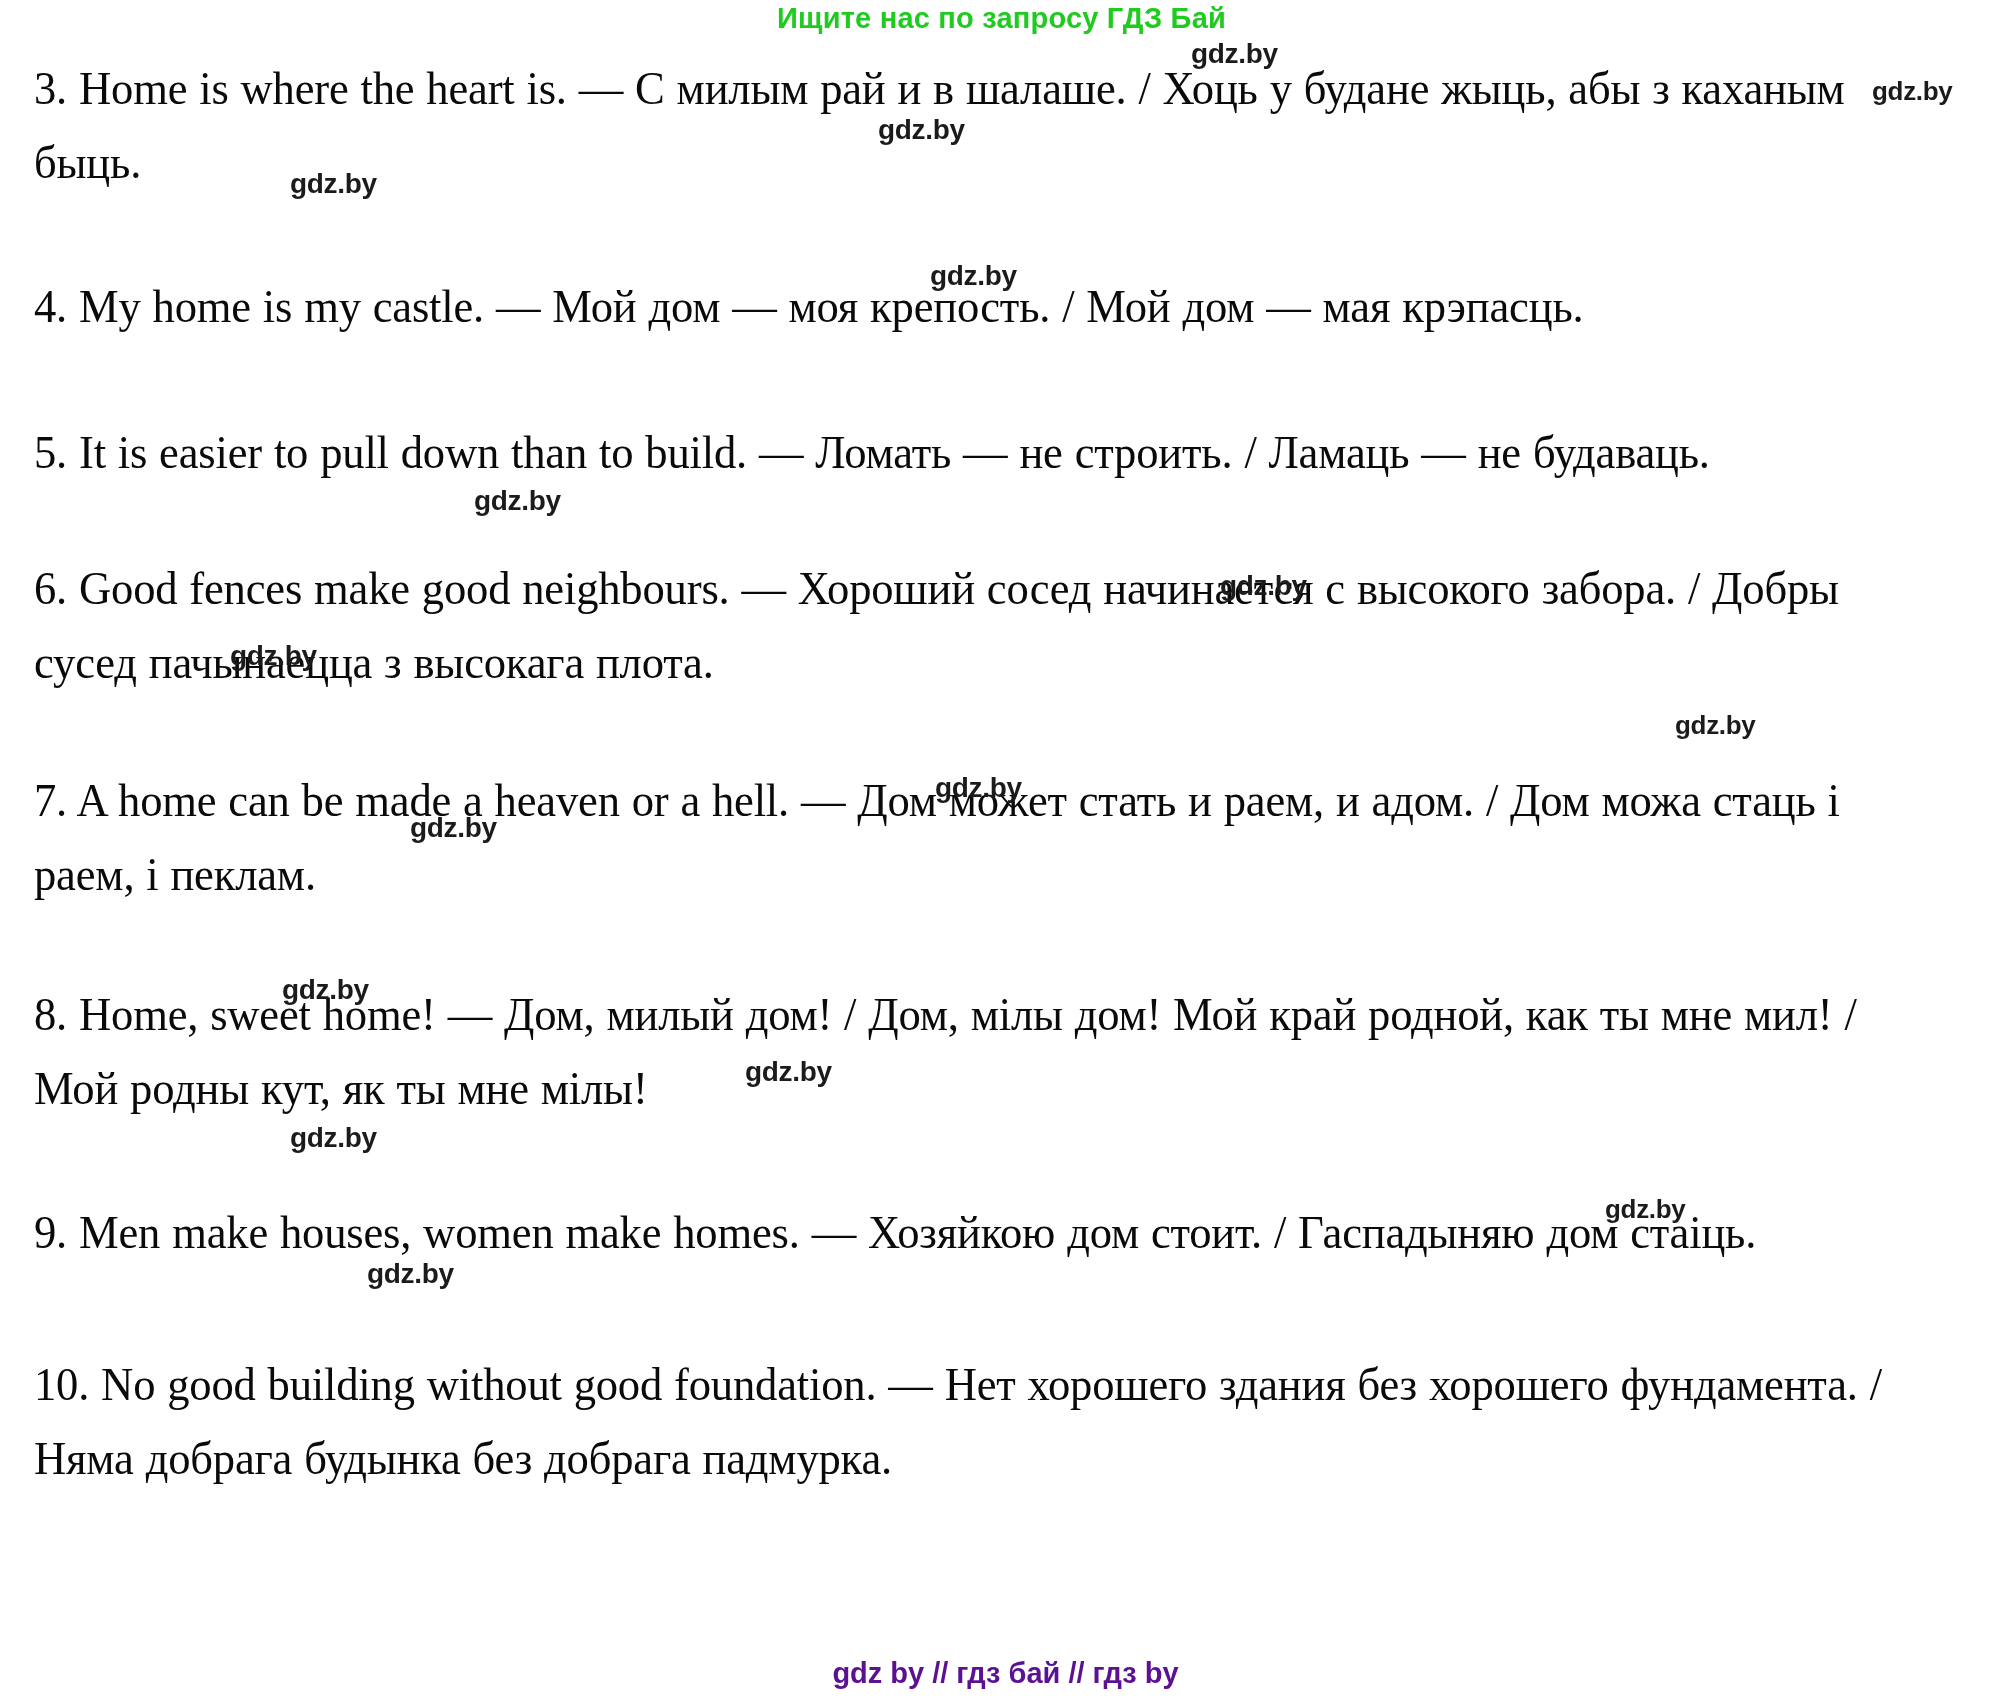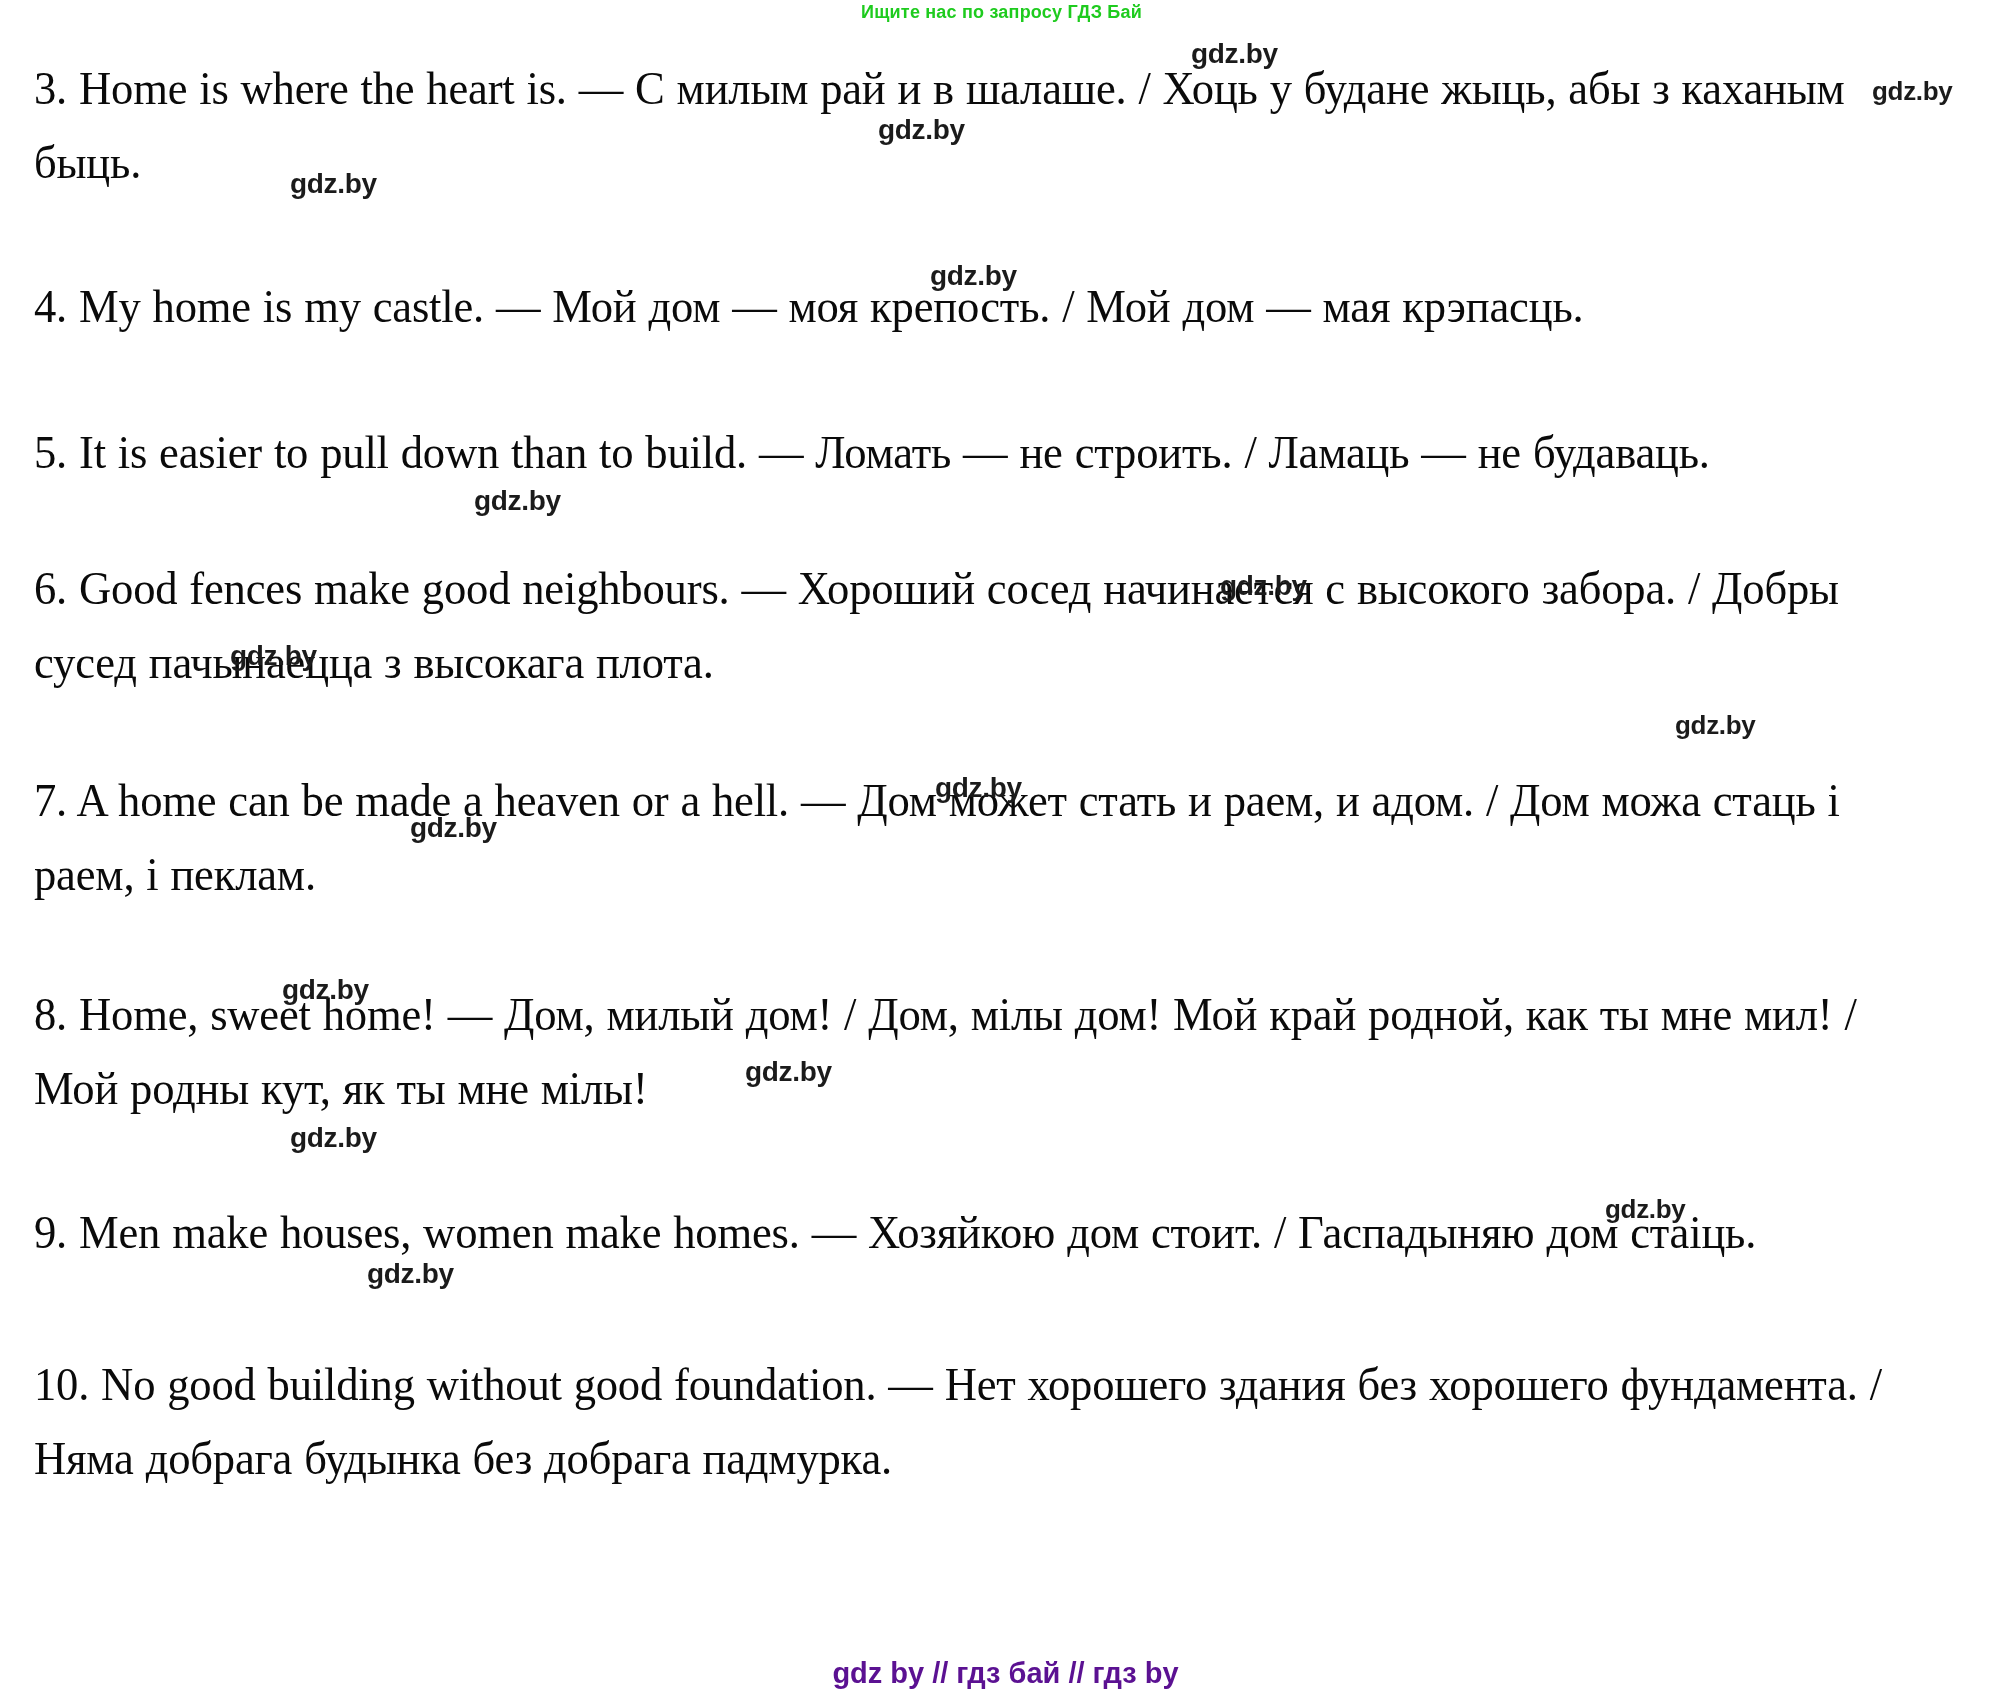--- a/index.html
+++ b/index.html
@@ -24,21 +24,21 @@
   }
 
   
   .banner {
     position: absolute;
     top: 2px;
     left: 0;
     width: 2003px;
     text-align: center;
     font-family: "Liberation Sans", "DejaVu Sans", sans-serif;
-    font-size: 18px;
+    font-size: 29px;
     font-weight: 700;
     color: #1ecb1e;
     letter-spacing: .2px;
     white-space: nowrap;
   }
 
   
   .footer {
     position: absolute;
     left: 4px;

